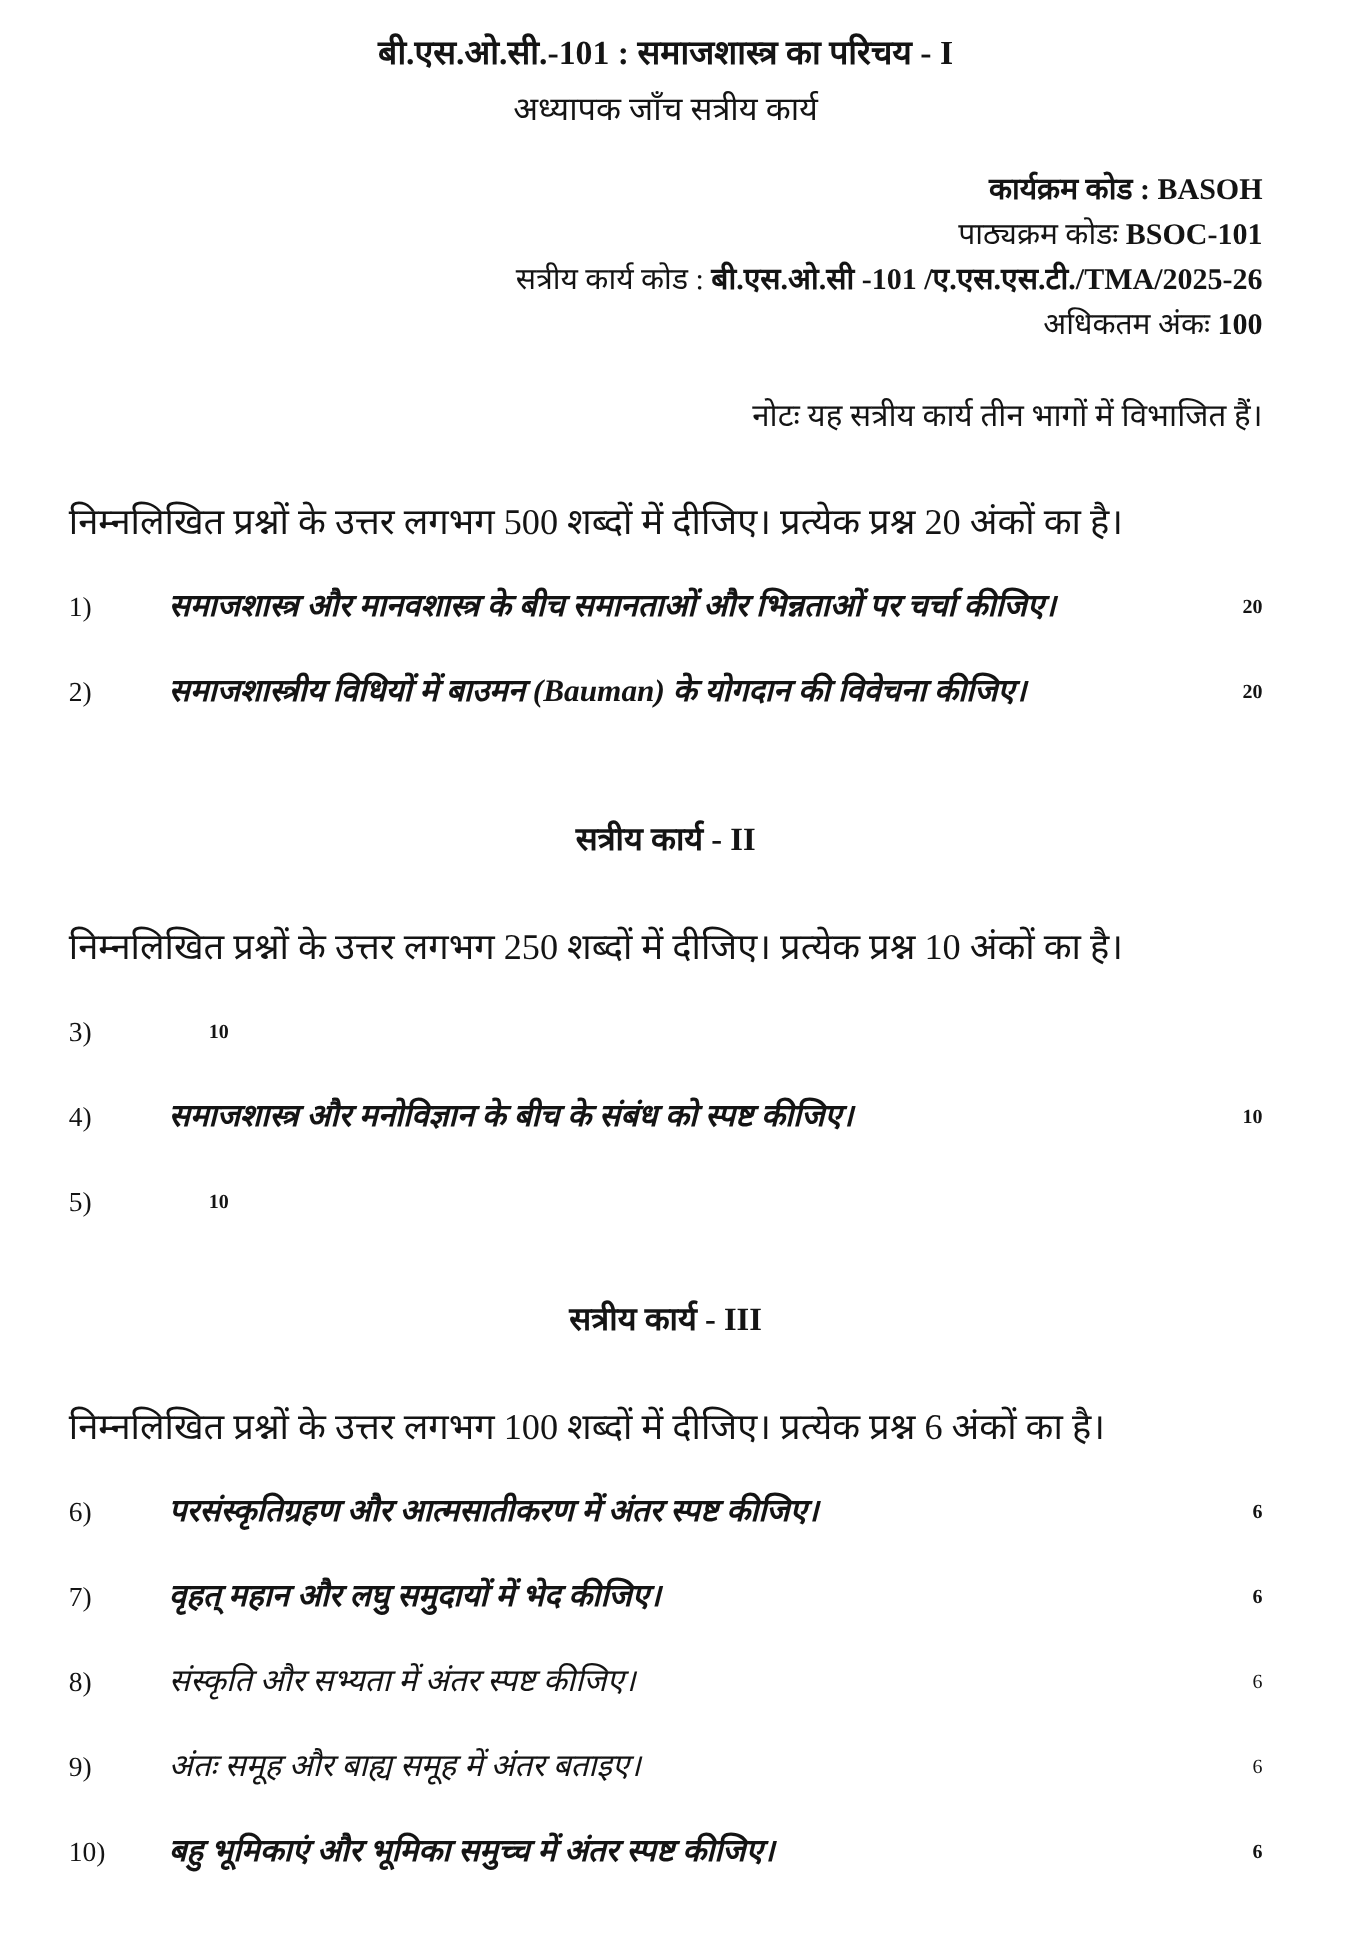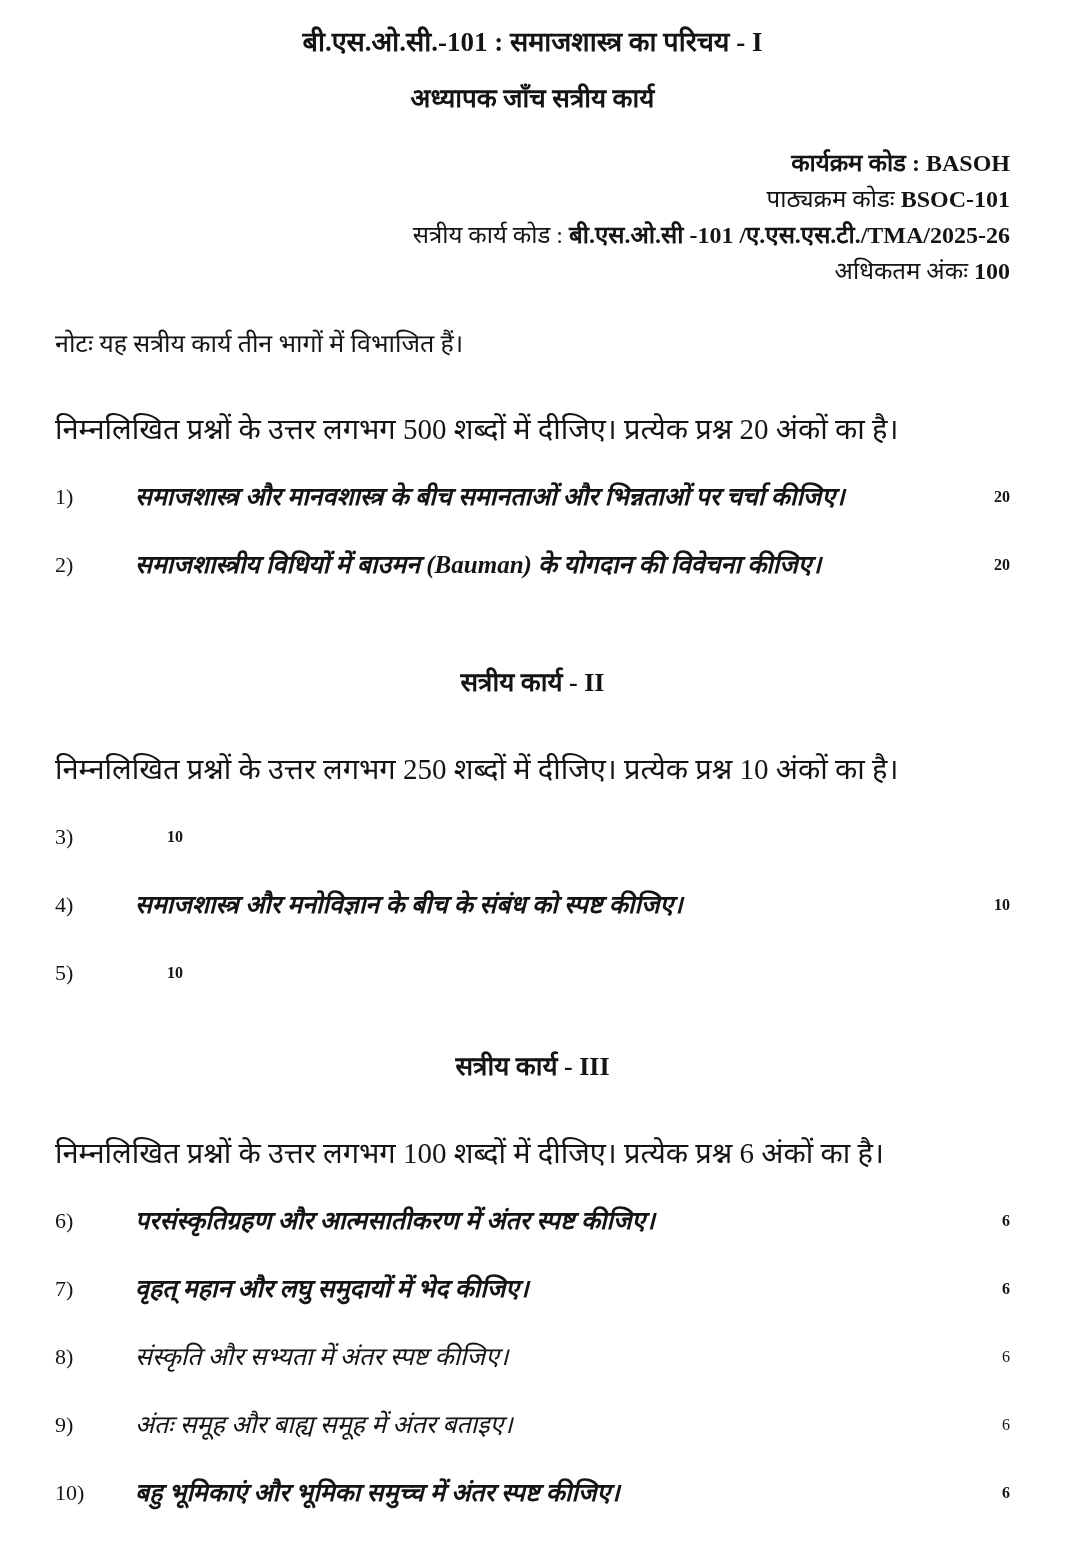--- a/index.html
+++ b/index.html
@@ -17,33 +17,34 @@
   .bold { font-weight: bold; }
   .doc-title {
     text-align: center;
     font-size: 27px;
     font-weight: bold;
     margin-top: 8px;
   }
   .doc-subtitle {
     text-align: center;
     font-size: 26px;
-    font-weight: bold;
-    margin-top: 20px;
+    font-weight: normal;
+    margin-top: 9px;
   }
   .meta-block {
     text-align: right;
     font-size: 24px;
     line-height: 36px;
     margin-top: 30px;
   }
   .meta-line span { white-space: pre-wrap; }
   .note-line {
     font-size: 25px;
     margin-top: 36px;
+    text-align: right;
   }
   .section-heading {
     text-align: center;
     font-size: 26px;
     font-weight: bold;
   }
   .sh-1 { margin-top: 46px; }
   .sh-2 { margin-top: 78px; }
   .sh-3 { margin-top: 54px; }
   .instruction {

